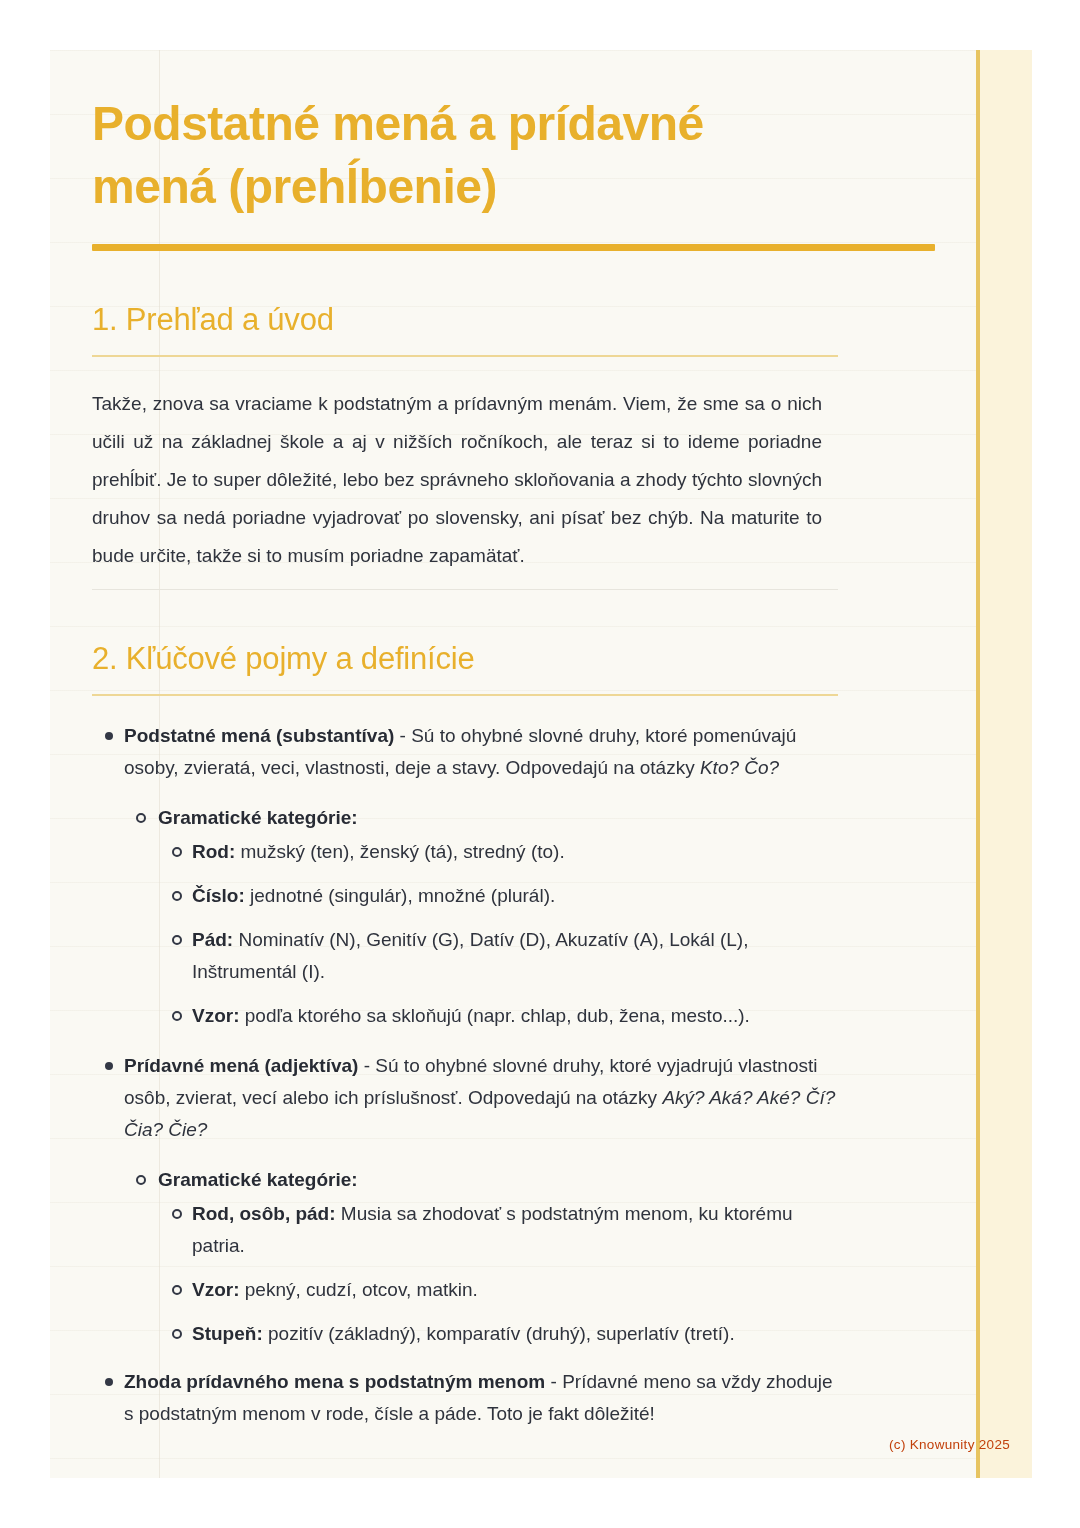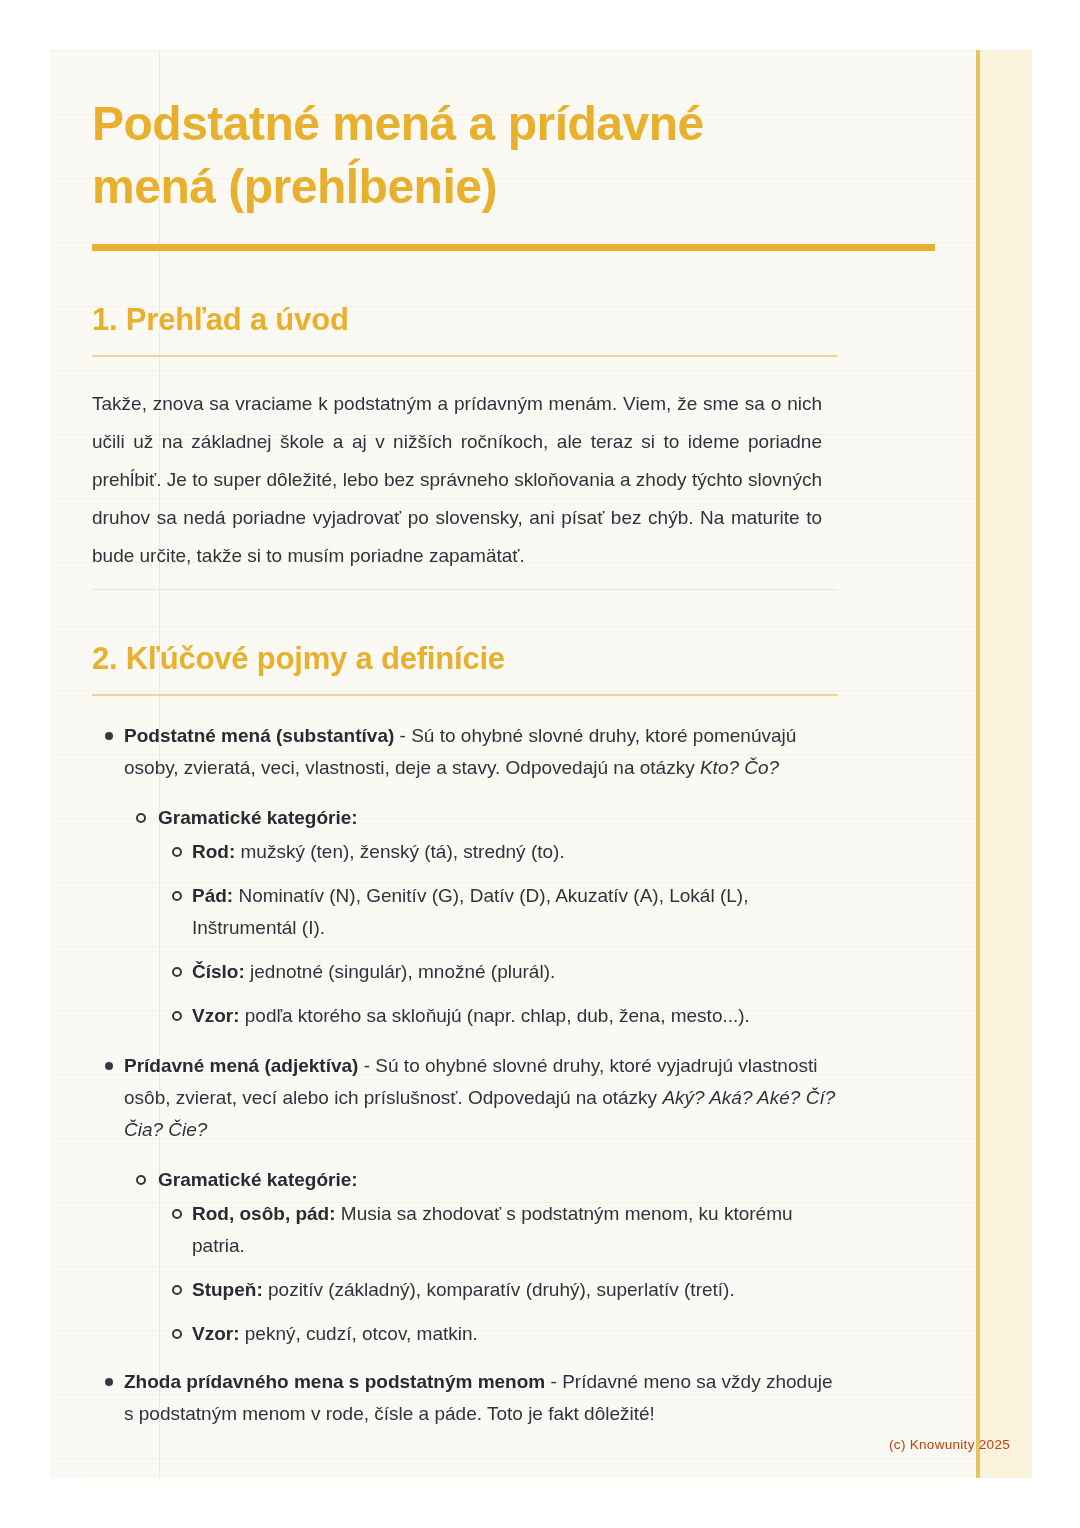--- a/index.html
+++ b/index.html
@@ -24,21 +24,21 @@
     background:#fbf3db;border-left:4px solid #e7c461;
   }
   .content{position:absolute;left:42px;top:0;width:746px;}
   .doc-title{
     margin:42px 0 0 0;max-width:700px;
     font-size:48px;line-height:63px;font-weight:800;letter-spacing:-0.5px;
     color:#e8b02c;
   }
   .title-rule{margin-top:26px;width:843px;height:7px;background:#e8b02c;border-radius:1px;}
   .sec-heading{
-    margin:50px 0 0 0;font-size:31px;line-height:38px;font-weight:700;
+    margin:50px 0 0 0;font-size:31px;line-height:38px;font-weight:400;
     color:#e8b02c;letter-spacing:-0.2px;
   }
   .thin-rule{margin-top:16px;width:746px;height:2px;background:#eed795;}
   .para{
     margin:28px 16px 0 0;font-size:19px;line-height:38px;text-align:justify;
     color:#2f333d;
   }
   .divider{margin-top:14px;width:746px;height:1px;background:#e7e5dd;}
   .list{margin-top:24px;}
   .item{position:relative;font-size:19px;line-height:32px;color:#2f333d;}
@@ -96,26 +96,26 @@
         <span><b>Gramatické kategórie:</b></span>
       </div>
 
       <div class="item l3 mt2">
         <span class="ring"></span>
         <span><b>Rod:</b><span> mužský (ten), ženský (tá), stredný (to).</span></span>
       </div>
 
       <div class="item l3 mt12">
         <span class="ring"></span>
-        <span><b>Pád:</b><span> Nominatív (N), Genitív (G), Datív (D), Akuzatív (A), Lokál (L), Inštrumentál (I).</span></span>
+        <span><b>Číslo:</b><span> jednotné (singulár), množné (plurál).</span></span>
       </div>
 
       <div class="item l3 mt12">
         <span class="ring"></span>
-        <span><b>Číslo:</b><span> jednotné (singulár), množné (plurál).</span></span>
+        <span><b>Pád:</b><span> Nominatív (N), Genitív (G), Datív (D), Akuzatív (A), Lokál (L), Inštrumentál (I).</span></span>
       </div>
 
       <div class="item l3 mt12">
         <span class="ring"></span>
         <span><b>Vzor:</b><span> podľa ktorého sa skloňujú (napr. chlap, dub, žena, mesto...).</span></span>
       </div>
 
       <div class="item l1 mt18">
         <span class="dot"></span>
         <span><b>Prídavné mená (adjektíva)</b><span> - </span><span>Sú to ohybné slovné druhy, ktoré vyjadrujú vlastnosti osôb, zvierat, vecí alebo ich príslušnosť. Odpovedajú na otázky </span><i>Aký? Aká? Aké? Čí? Čia? Čie?</i></span>
@@ -126,26 +126,26 @@
         <span><b>Gramatické kategórie:</b></span>
       </div>
 
       <div class="item l3 mt2">
         <span class="ring"></span>
         <span><b>Rod, osôb, pád:</b><span> Musia sa zhodovať s podstatným menom, ku ktorému patria.</span></span>
       </div>
 
       <div class="item l3 mt12">
         <span class="ring"></span>
-        <span><b>Stupeň:</b><span> pozitív (základný), komparatív (druhý), superlatív (tretí).</span></span>
+        <span><b>Vzor:</b><span> pekný, cudzí, otcov, matkin.</span></span>
       </div>
 
       <div class="item l3 mt12">
         <span class="ring"></span>
-        <span><b>Vzor:</b><span> pekný, cudzí, otcov, matkin.</span></span>
+        <span><b>Stupeň:</b><span> pozitív (základný), komparatív (druhý), superlatív (tretí).</span></span>
       </div>
 
       <div class="item l1 mt16">
         <span class="dot"></span>
         <span><b>Zhoda prídavného mena s podstatným menom</b><span> - </span><span>Prídavné meno sa vždy zhoduje s podstatným menom v rode, čísle a páde. Toto je fakt dôležité!</span></span>
       </div>
 
     </div>
   </div>
 </div>

